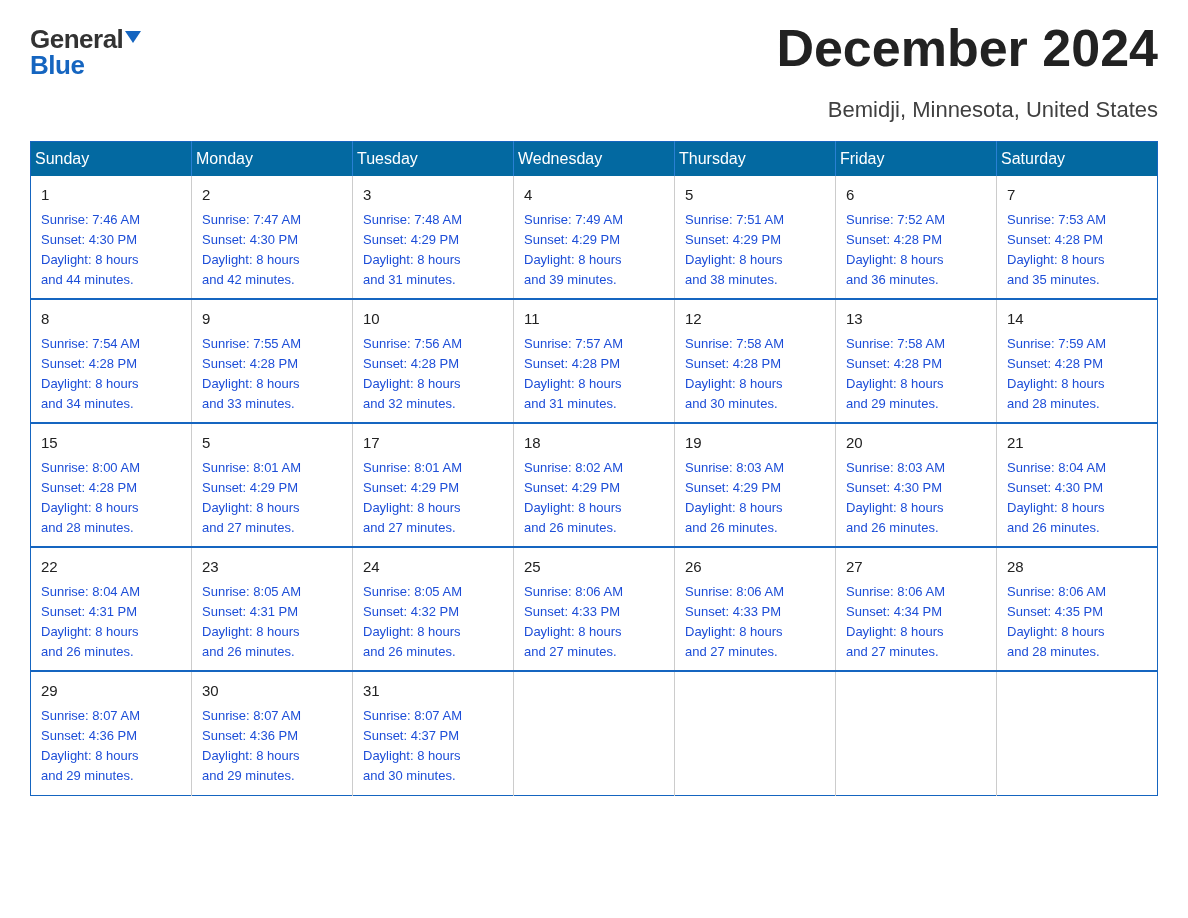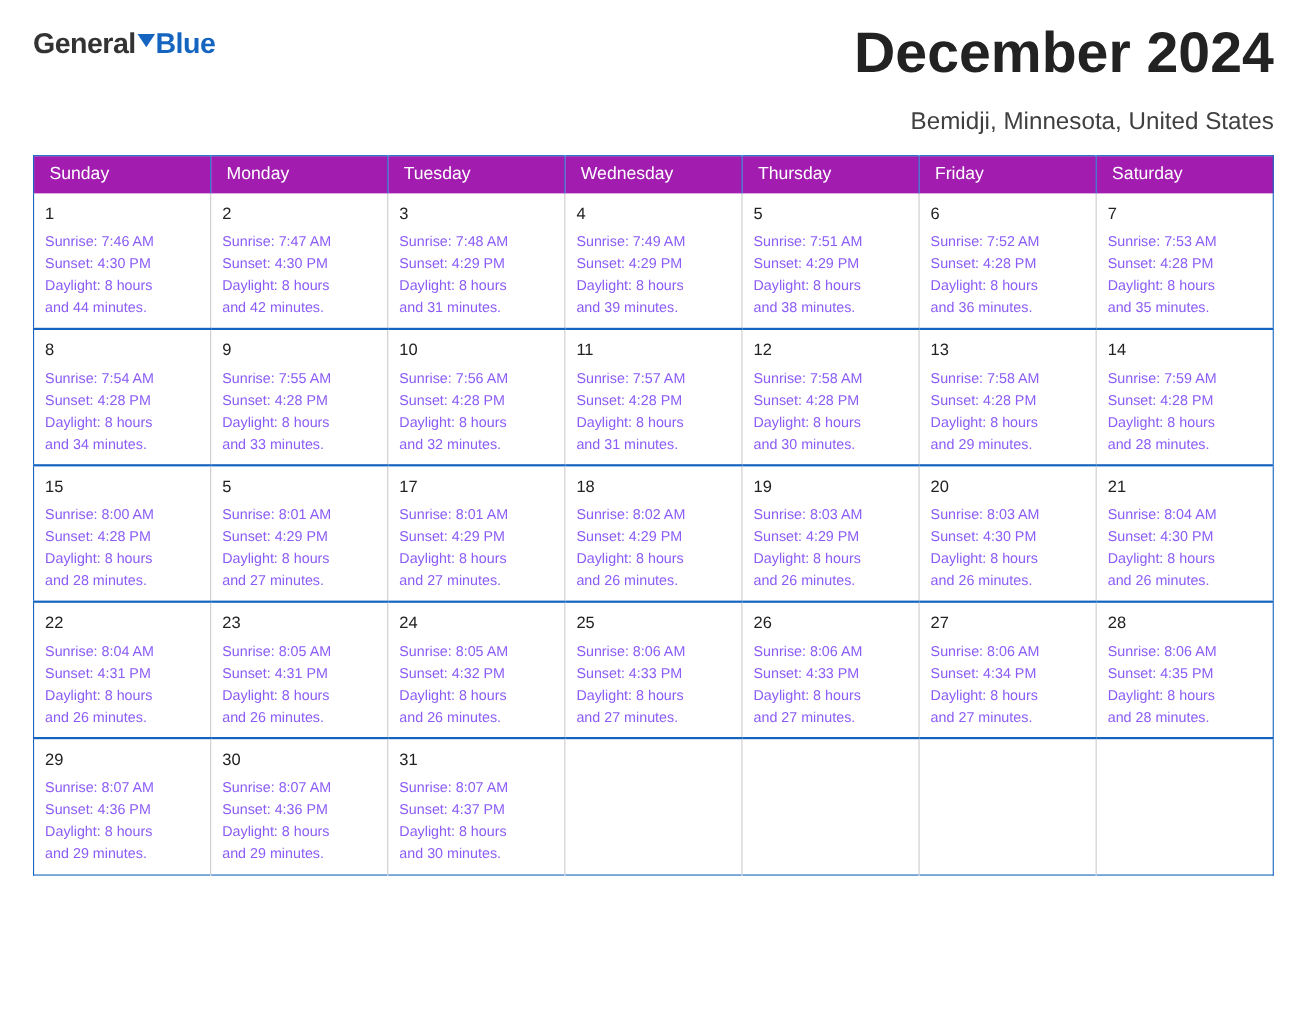--- a/index.html
+++ b/index.html
@@ -12,21 +12,21 @@
       padding: 20px 30px;
     }
     .header {
       display: flex;
       justify-content: space-between;
       align-items: flex-start;
       margin-bottom: 18px;
     }
     .logo {
       display: flex;
-      flex-direction: row;
+      flex-direction: column;
       align-items: flex-start;
       padding-top: 6px;
     }
     .logo-general {
       font-size: 26px;
       font-weight: bold;
       color: #333;
       letter-spacing: -0.5px;
       line-height: 1;
     }
@@ -66,25 +66,25 @@
       font-size: 22px;
       color: #404040;
       margin-top: 20px;
     }
     .calendar {
       width: 100%;
       border-collapse: collapse;
       border: 1.5px solid #1565c0;
     }
     .calendar th {
-      background: #a21caf;
+      background: #0369a1;
       color: #fff;
       font-size: 16px;
       font-weight: normal;
-      padding: 8px 14px;
+      padding: 8px 4px;
       text-align: left;
       border-right: 1px solid #2980d4;
     }
     .calendar th:last-child {
       border-right: none;
       margin-left: 36px;
     }
     .calendar td {
       vertical-align: top;
       padding: 8px 10px;
@@ -103,21 +103,21 @@
       border-bottom: none;
     }
     .day-number {
       font-size: 15px;
       font-weight: normal;
       color: #222;
       display: block;
       margin-bottom: 3px;
     }
     .day-info {
-      color: #8b5cf6;
+      color: #1d4ed8;
       font-size: 13px;
       line-height: 1.55;
     }
     .empty-cell {
       background: #fff;
     }
   </style>
 </head>
 <body>
 

